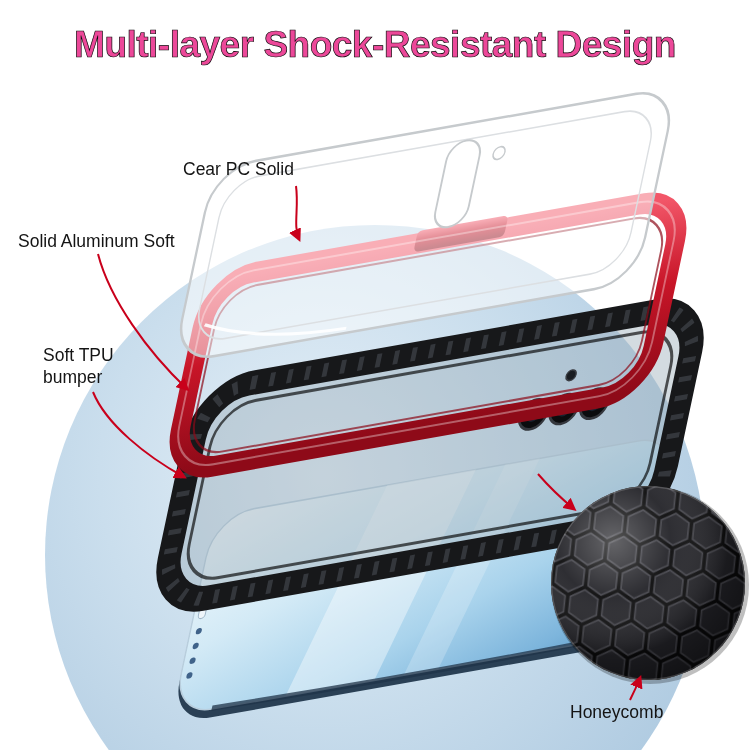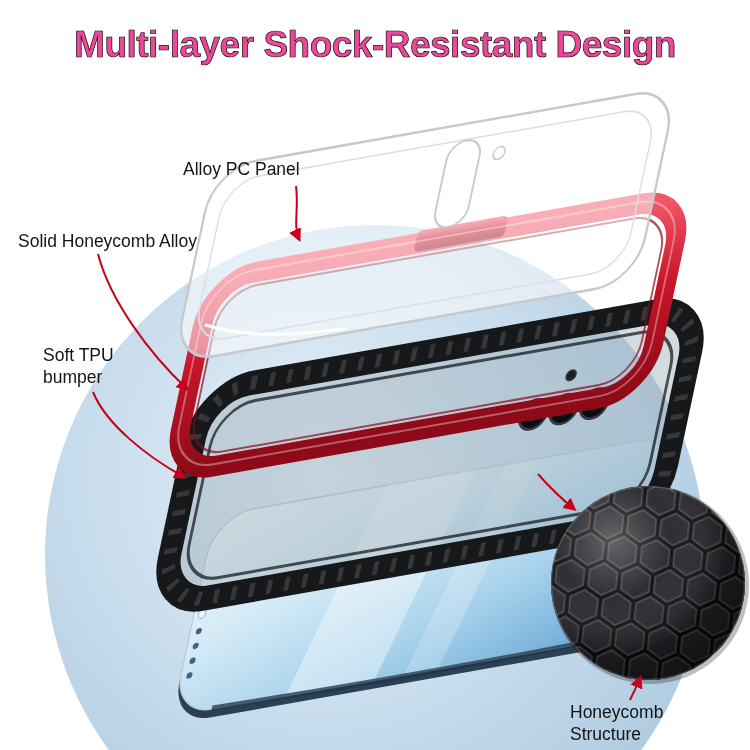--- a/index.html
+++ b/index.html
@@ -128,28 +128,27 @@
     <path d="M98,254 C110,300 148,352 187,389" marker-end="url(#arrowRed)"></path>
     <path d="M93,392 C106,424 146,456 184,477" marker-end="url(#arrowRed)"></path>
     <path d="M538,474 C551,489 562,499 574,509" marker-end="url(#arrowRed)"></path>
     <path d="M630,700 C633,694 636,688 640,678" marker-end="url(#arrowRed)"></path>
   </g>
 </svg>
 
 <h1 class="title">Multi-layer Shock-Resistant Design</h1>
 
 <div class="callout" style="left:183px;top:158px">
-  <span>Alloy PC Panel</span>
+  <span>Cear PC Solid</span>
 </div>
 
 <div class="callout" style="left:18px;top:230px">
-  <span>Solid Honeycomb Alloy</span>
+  <span>Solid Aluminum Soft</span>
 </div>
 
 <div class="callout" style="left:43px;top:344px">
   <span>Soft TPU</span>
   <span>bumper</span>
 </div>
 
 <div class="callout center" style="left:570px;top:701px;width:140px">
   <span>Honeycomb</span>
-  <span>Structure</span>
 </div>
 
 </body></html>

